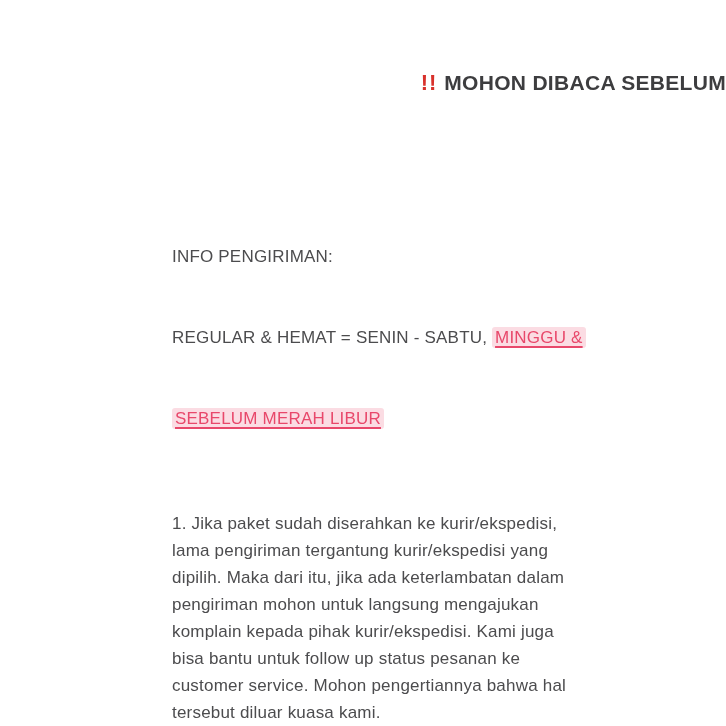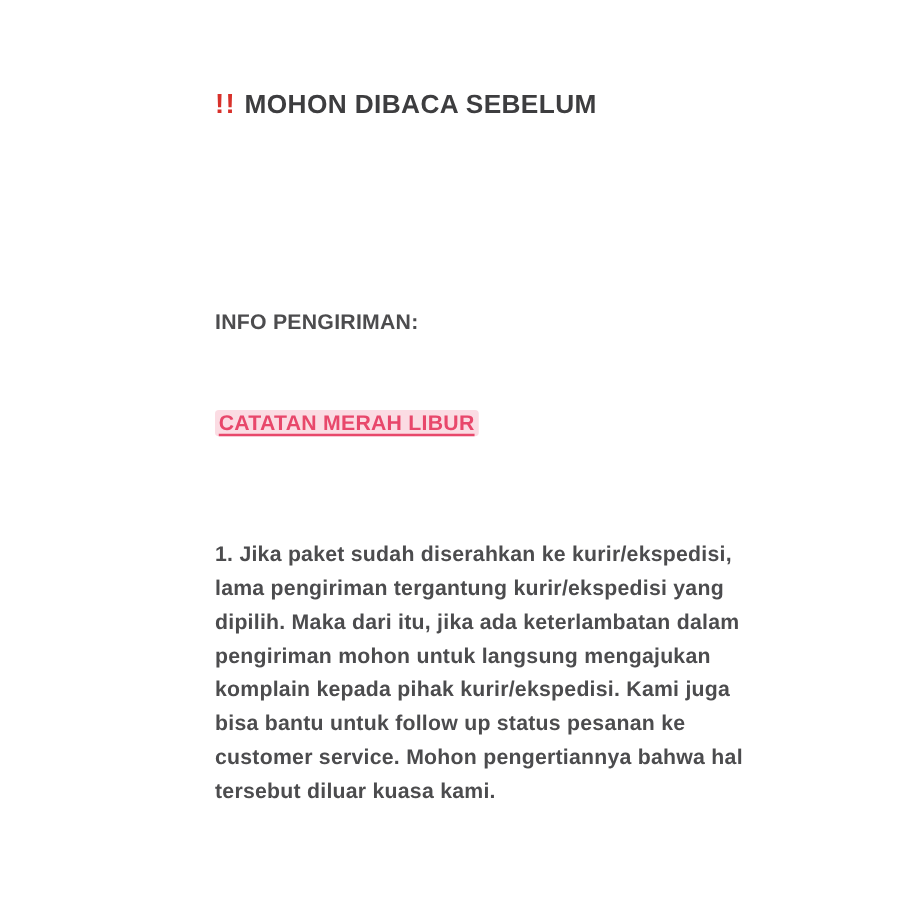--- a/index.html
+++ b/index.html
@@ -22,36 +22,36 @@
     left: 172px; top: 8px;
     width: 554px;
   }
   .title {
     font-size: 21px;
     font-weight: 700;
     color: var(--title-text);
     line-height: 30px;
     letter-spacing: 0.3px;
     white-space: pre;
+    text-align: right;
   }
   .excl {
     color: var(--exclamation-red);
     font-weight: 800;
     font-size: 22px;
     letter-spacing: 1px;
   }
   .excl.lead { margin-right: 7px; }
   .excl.trail { margin-left: 5px; }
   .body-text {
     font-size: 17px;
     color: var(--body-text);
     line-height: 27px;
     letter-spacing: 0.2px;
     white-space: pre;
-    font-weight: bold;
   }
   .info-block { margin-top: 31px; }
   .para-1 { margin-top: 24px; }
   .line { display: block; white-space: pre; }
   .hl {
     color: var(--highlight-text);
     background: var(--highlight-background);
     text-decoration: underline;
     text-decoration-color: var(--highlight-text);
     text-decoration-thickness: 2px;
@@ -64,21 +64,22 @@
 <body>
 
 <main class="notice">
 
   <h1 class="title">
     <span class="line"><span class="excl lead">!!</span><span>MOHON DIBACA SEBELUM</span></span>
   </h1>
 
   <section class="body-text info-block">
     <span class="line">INFO PENGIRIMAN:</span>
-    <span class="line"><span class="hl">CATATAN MERAH LIBUR</span></span>
+    <span class="line"><span>REGULAR &amp; HEMAT = SENIN - SABTU, </span><span class="hl">MINGGU &amp;</span></span>
+    <span class="line"><span class="hl">SEBELUM MERAH LIBUR</span></span>
   </section>
 
   <p class="body-text para-1">1. Jika paket sudah diserahkan ke kurir/ekspedisi,
 lama pengiriman tergantung kurir/ekspedisi yang
 dipilih. Maka dari itu, jika ada keterlambatan dalam
 pengiriman mohon untuk langsung mengajukan
 komplain kepada pihak kurir/ekspedisi. Kami juga
 bisa bantu untuk follow up status pesanan ke
 customer service. Mohon pengertiannya bahwa hal
 tersebut diluar kuasa kami.</p>

